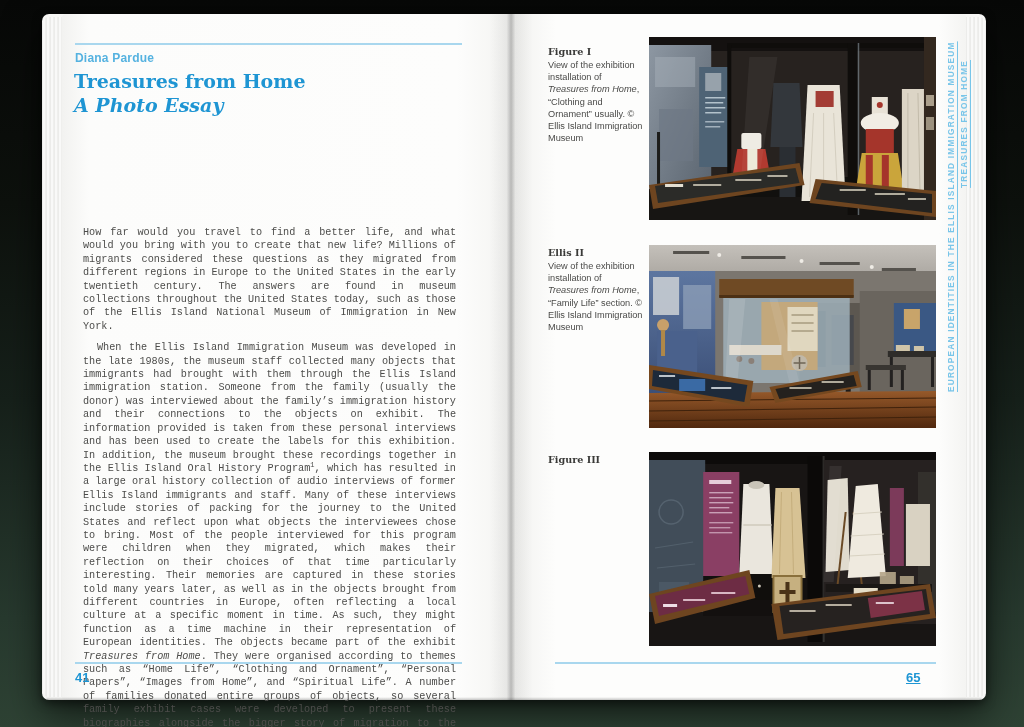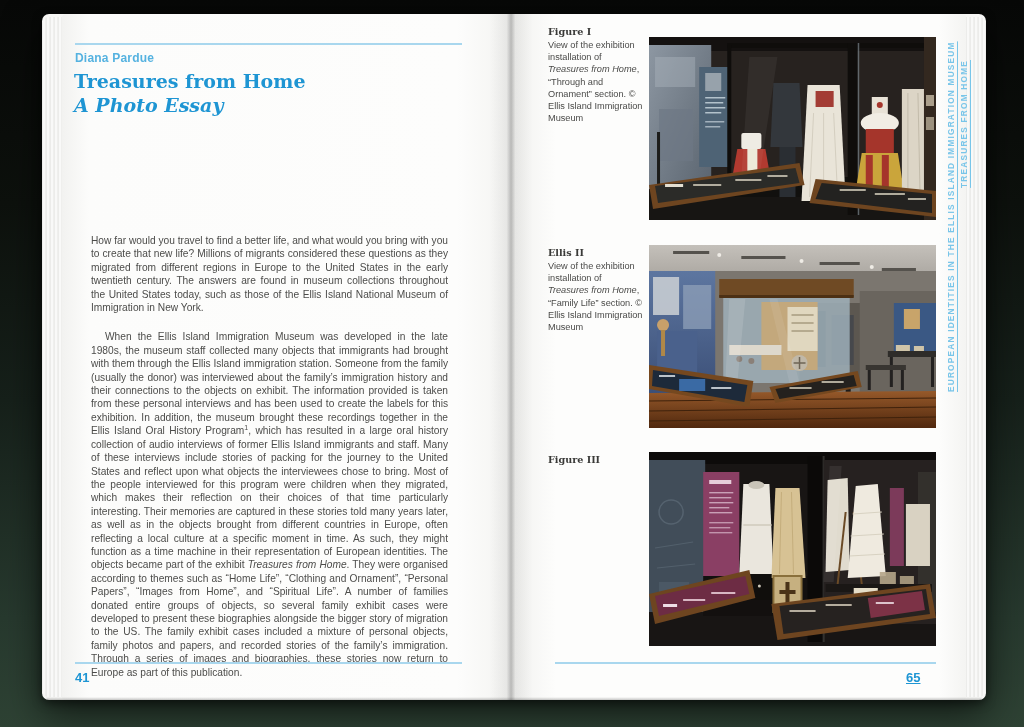--- a/index.html
+++ b/index.html
@@ -57,21 +57,21 @@
     font-family:"DejaVu Serif","Liberation Serif",serif;
     font-weight:bold;font-size:19px;line-height:24px;color:var(--accent_blue,#1e95d3);
   }
   .title .subtitle{font-style:italic;}
 
   .bodycopy{
     position:absolute;left:33px;top:204px;width:389px;
     font-size:10.2px;line-height:13.4px;color:var(--body_text,#4c4c4a);
     text-align:justify;
   }
-  .bodycopy p{margin:16px;}
+  .bodycopy p{margin:8px;font-family:Liberation Mono, monospace;}
   .bodycopy p.indent{text-indent:14px;}
   .bodycopy sup{font-size:7px;line-height:0;vertical-align:super;}
   .bodycopy em,.fig-text em{font-style:italic;}
 
   .pagenum{
     position:absolute;top:656px;font-size:13px;font-weight:bold;color:var(--accent_blue,#1e95d3);
   }
   .pagenum.left{left:33px;}
   .pagenum.right{left:864px;width:30px;text-decoration:underline;}
 
@@ -111,23 +111,23 @@
       <div>Treasures from Home</div>
       <div class="subtitle">A Photo Essay</div>
     </div>
     <div class="bodycopy">
       <p><span>How far would you travel to find a better life, and what would you bring with you to create that new life? Millions of migrants considered these questions as they migrated from different regions in Europe to the United States in the early twentieth century. The answers are found in museum collections throughout the United States today, such as those of the Ellis Island National Museum of Immigration in New York.</span></p>
       <p class="indent"><span>When the Ellis Island Immigration Museum was developed in the late 1980s, the museum staff collected many objects that immigrants had brought with them through the Ellis Island immigration station. Someone from the family (usually the donor) was interviewed about the family’s immigration history and their connections to the objects on exhibit. The information provided is taken from these personal interviews and has been used to create the labels for this exhibition. In addition, the museum brought these recordings together in the Ellis Island Oral History Program</span><sup>1</sup><span>, which has resulted in a large oral history collection of audio interviews of former Ellis Island immigrants and staff. Many of these interviews include stories of packing for the journey to the United States and reflect upon what objects the interviewees chose to bring. Most of the people interviewed for this program were children when they migrated, which makes their reflection on their choices of that time particularly interesting. Their memories are captured in these stories told many years later, as well as in the objects brought from different countries in Europe, often reflecting a local culture at a specific moment in time. As such, they might function as a time machine in their representation of European identities. The objects became part of the exhibit </span><em>Treasures from Home</em><span>. They were organised according to themes such as “Home Life”, “Clothing and Ornament”, “Personal Papers”, “Images from Home”, and “Spiritual Life”. A number of families donated entire groups of objects, so several family exhibit cases were developed to present these biographies alongside the bigger story of migration to the US. The family exhibit cases included a mixture of personal objects, family photos and papers, and recorded stories of the family’s immigration. Through a series of images and biographies, these stories now return to Europe as part of this publication.</span></p>
     </div>
     <div class="rule bottom-left"></div>
     <div class="pagenum left">41</div>
 
-    <div class="figcap" style="top:12px">
+    <div class="figcap" style="top:32px">
       <div class="fig-label">Figure I</div>
-      <div class="fig-text"><span>View of the exhibition installation of </span><em>Treasures from Home</em><span>, “Through and Ornament” section. © Ellis Island Immigration Museum</span></div>
+      <div class="fig-text"><span>View of the exhibition installation of </span><em>Treasures from Home</em><span>, “Clothing and Ornament” usually. © Ellis Island Immigration Museum</span></div>
     </div>
     <div class="figcap" style="top:233px">
       <div class="fig-label">Ellis II</div>
       <div class="fig-text"><span>View of the exhibition installation of </span><em>Treasures from Home</em><span>, “Family Life” section. © Ellis Island Immigration Museum</span></div>
     </div>
     <div class="figcap" style="top:440px">
       <div class="fig-label">Figure III</div>
     </div>
 
     <svg class="photo" style="top:23px;height:183px" viewBox="0 0 286 183" preserveAspectRatio="none">

